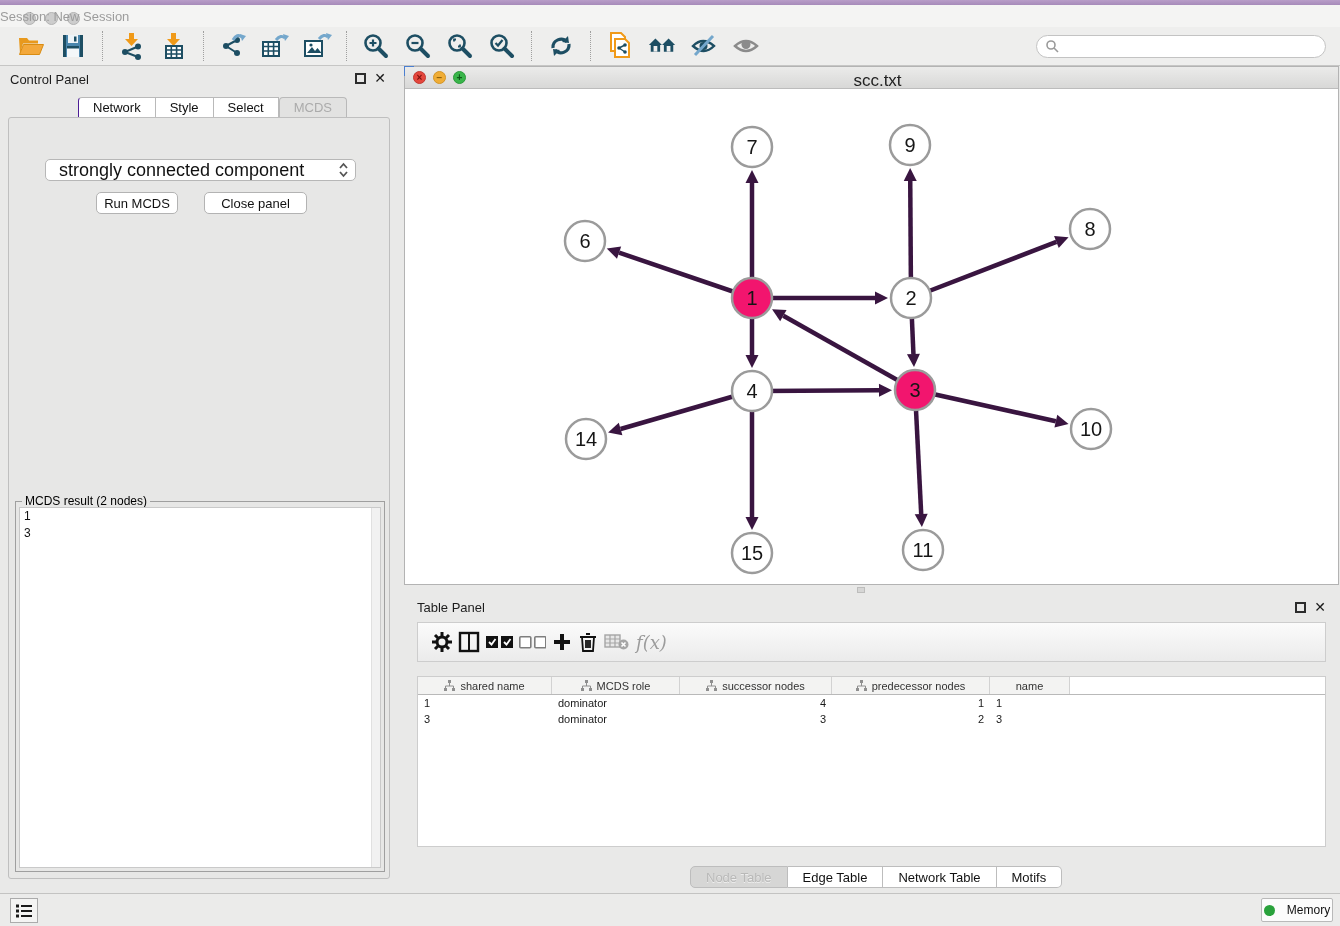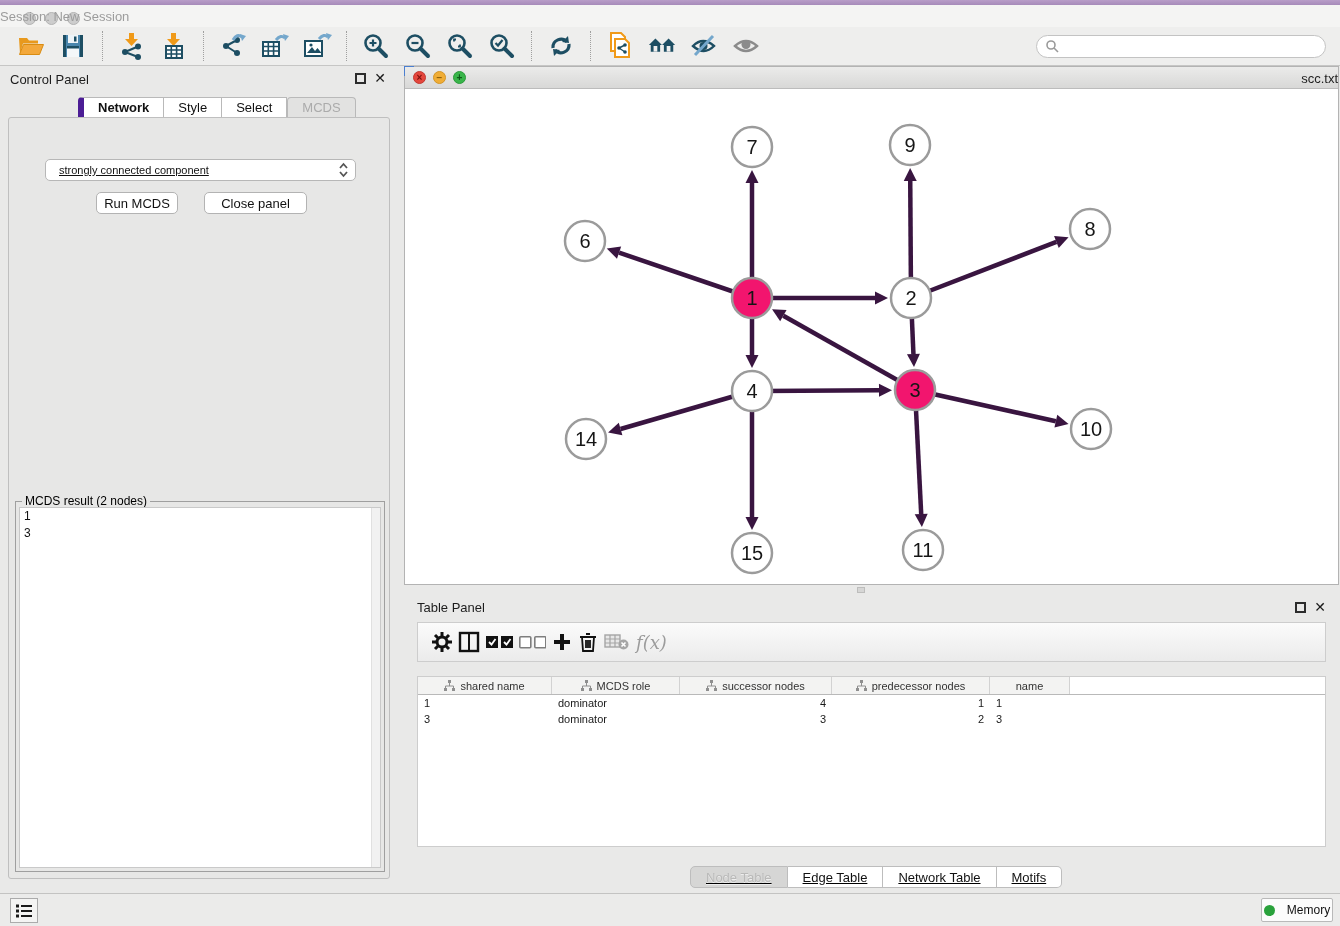--- a/index.html
+++ b/index.html
@@ -31,29 +31,29 @@
   
   #control-panel { position:absolute; left:0; top:66px; width:398px; height:826px; background:#e9e9e8; }
   #cp-header { position:absolute; left:0; top:0; width:100%; height:26px; }
   #cp-title { position:absolute; left:10px; top:6px; font-size:13px; color:#1d1d1d; }
   .panel-float { position:absolute; top:7px; width:11px; height:11px; border:2px solid #2c2c2c; }
   .panel-close { position:absolute; top:4px; font-size:14px; font-weight:bold; color:#1a1a1a; line-height:16px; }
   #cp-float { right:32px; } #cp-close { right:12px; }
   #cp-tabs { position:absolute; left:78px; top:31px; height:21px; display:flex; }
   .cp-tab { height:21px; padding:0 14px; background:#fff; border:1px solid #b9b9b9;
     border-left:none; font-size:13px; color:#111; display:flex; align-items:center; }
-  .cp-tab:first-child { border-left:6px solid #4c1d95; border-radius:4px 0 0 0;font-weight:bold; }
+  .cp-tab:first-child { border-left:1px solid #4c1d95; border-radius:4px 0 0 0; }
   .cp-tab.sel { background:#e2e2e1; color:#ababab; border-radius:4px 4px 0 0;
     border-left:1px solid #b9b9b9; border-bottom:1px solid #e2e2e1; position:relative; top:0px;text-align:right; }
   #cp-content { position:absolute; left:8px; top:51px; width:382px; height:762px;
     background:#e7e7e6; border:1px solid #bfbfbf; border-radius:3px; }
   #opt-label { position:absolute; left:0; right:0; top:18px; text-align:center; font-size:13px; color:#111; }
   #opt-select { position:absolute; left:36px; top:41px; width:311px; height:22px; background:#fff;
     border:1px solid #b7b7b7; border-radius:5px; display:flex; align-items:center; padding:0 6px 0 13px; }
-  #opt-select span { flex:1; font-size:11px; color:#111;text-decoration:underline; }
+  #opt-select span { flex:1; font-size:18px; color:#111; }
   .btn { position:absolute; top:74px; height:22px; background:#fff; border:1px solid #b3b3b3;
     border-radius:5px; font-size:13px; color:#111; display:flex; align-items:center; justify-content:center; }
   #run-btn { left:87px; width:82px; }
   #close-btn { left:195px; width:103px; }
   #result-group { position:absolute; left:6px; top:383px; width:370px; height:371px;
     border:1px solid #9f9f9f; }
   #result-label { position:absolute; left:6px; top:-8px; font-size:12px; color:#000000;
     background:#e7e7e6; padding:0 3px; }
   #result-area { position:absolute; left:3px; top:5px; right:3px; bottom:3px; background:#fff;
     border:1px solid #c9c9c9; overflow:hidden; }
@@ -62,42 +62,42 @@
 
   
   #net-window { position:absolute; left:404px; top:66px; width:935px; height:519px;
     background:#fff; border:1px solid #b3b3b3; }
   #net-focus { position:absolute; left:-1px; top:-1px; width:10px; height:10px;
     border-left:2px solid #4b7fd0; border-top:2px solid #4b7fd0; }
   #net-titlebar { position:absolute; left:0; top:0; right:0; height:22px;
     background:linear-gradient(#ebebea,#d8d8d7); border-bottom:1px solid #bcbcbc; }
   .mac-dot { position:absolute; top:4px; width:13px; height:13px; border-radius:50%;
     font-size:10px; font-weight:bold; text-align:center; line-height:12px; }
-  #net-title { position:absolute; left:12px; right:0; top:4px; text-align:right; font-size:13px; color:#222; }
+  #net-title { position:absolute; left:12px; right:0; top:4px; text-align:center; font-size:17px; color:#222; }
   #graph { position:absolute; left:0; top:22px; }
   #h-splitter { position:absolute; left:404px; top:585px; width:936px; height:10px; background:#e9e9e8; }
   #h-knob { position:absolute; left:453px; top:2px; width:8px; height:6px; background:#d6d6d5; border:1px solid #bdbdbc; }
 
   
   #table-panel { position:absolute; left:404px; top:595px; width:936px; height:297px; background:#e9e9e8; }
   #tp-title { position:absolute; left:13px; top:5px; font-size:13px; color:#1d1d1d; }
   #tp-float { right:34px; } #tp-close { right:14px; }
   #tp-toolbar { position:absolute; left:13px; top:27px; width:909px; height:40px;
     background:linear-gradient(#fbfbfb,#ebebeb); border:1px solid #cdcdcd;
     display:flex; align-items:center; padding-left:14px; }
   .tt-icon { margin-right:6px; display:flex; align-items:center; justify-content:center; }
   #tp-table { position:absolute; left:13px; top:81px; width:909px; height:171px;
     background:#fff; border:1px solid #cdcdcd; }
   #tp-head { display:flex; height:18px; border-bottom:1px solid #b9b9b9; }
   .th { background:#f3f3f2; border-right:1px solid #d2d2d2; display:flex; align-items:center;
     justify-content:center; gap:5px; font-size:11px; color:#333; }
   .th.filler { background:#fff; border-right:none; flex:1; }
   .tr { display:flex; height:16px; }
   .td { font-size:11px; color:#1a1a1a; line-height:16px; padding:0 6px; white-space:nowrap; overflow:hidden; }
-  #tp-tabs { position:absolute; left:286px; top:271px; height:22px; display:flex;text-decoration:underline; }
+  #tp-tabs { position:absolute; left:286px; top:271px; height:22px; display:flex; }
   .tp-tab { height:22px; padding:0 15px; background:#fff; border:1px solid #bdbdbd; border-left:none;
     font-size:13px; color:#111; display:flex; align-items:center; }
   .tp-tab:first-child { border-left:1px solid #bdbdbd; border-radius:5px 0 0 5px; }
   .tp-tab:last-child { border-radius:0 5px 5px 0; }
   .tp-tab.sel { background:#d6d6d5; color:#b9b9b8; text-shadow:0 1px 0 #eee; }
 
   
   #status-bar { position:absolute; left:0; top:893px; width:1340px; height:33px;
     background:#ebebea; border-top:1px solid #c3c3c2; }
   #console-btn { position:absolute; left:10px; top:4px; width:28px; height:25px;

